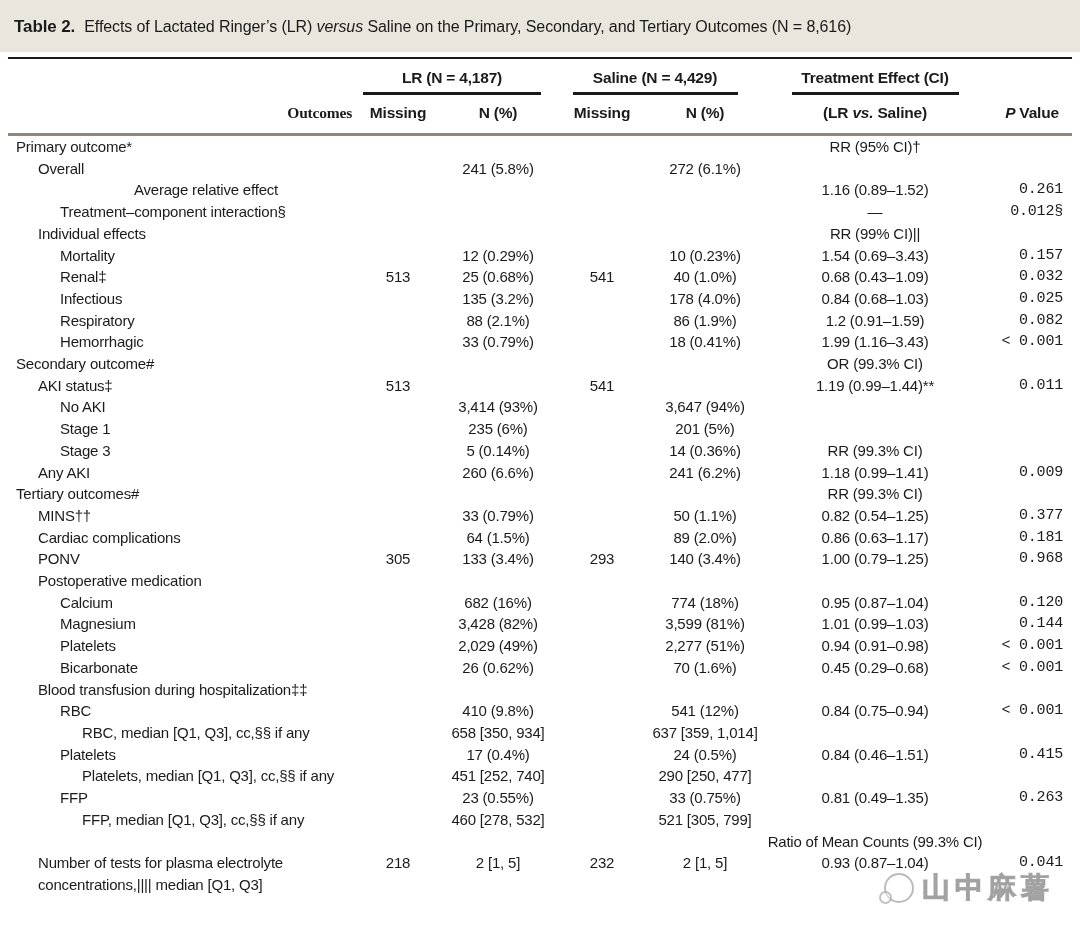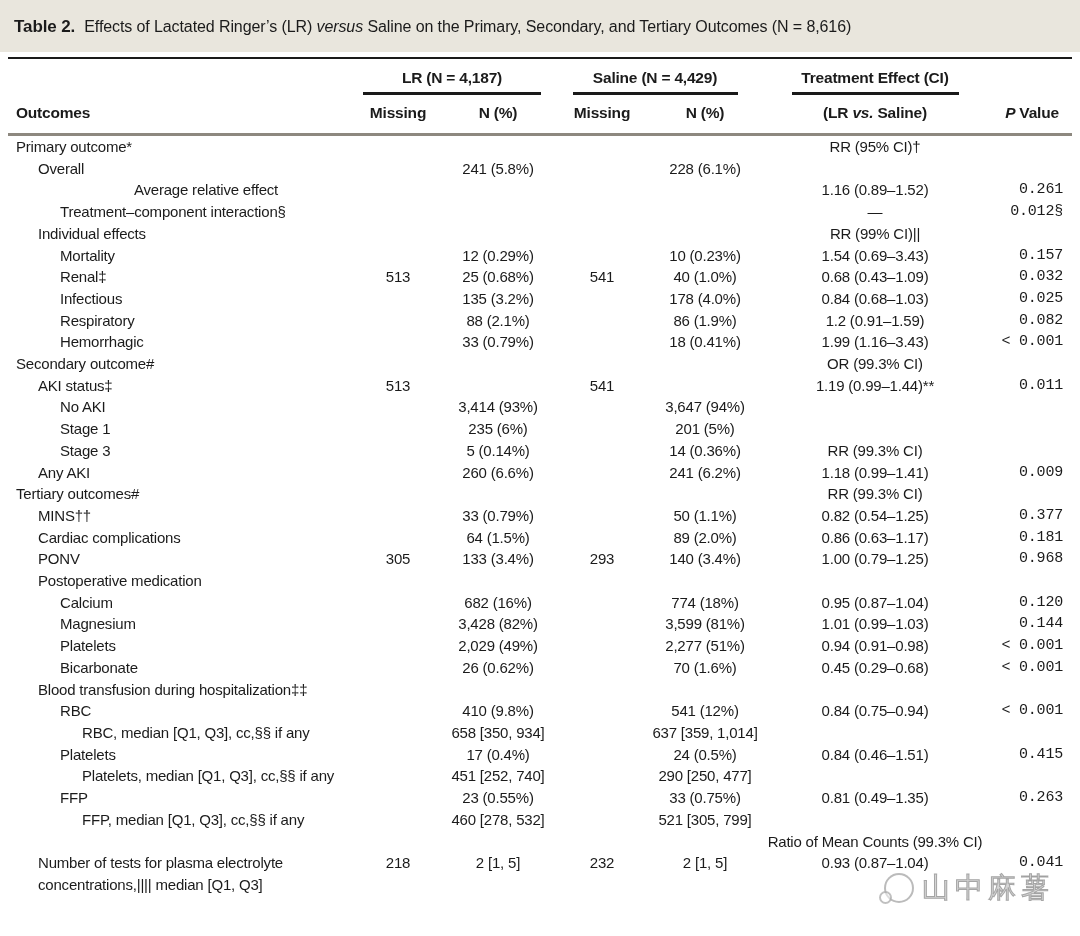--- a/index.html
+++ b/index.html
@@ -51,21 +51,21 @@
   .u-lr { width: 178px; }
   .u-saline { width: 165px; }
   .u-effect { width: 167px; }
   .sub-row th {
     border-bottom: 3px solid #8d887f;
     padding: 6px 0 11px 0;
     text-align: center;
     white-space: nowrap;
     vertical-align: bottom;
   }
-  .sub-row th.h-outcomes { text-align: left; padding-left: 8px; }
+  .sub-row th.h-outcomes { text-align: right; padding-left: 8px; font-family: Liberation Serif, serif; }
   .it { font-style: italic; }
   tbody td {
     font-size: 15px;
     line-height: 21.7px;
     padding: 0;
     vertical-align: top;
     white-space: nowrap;
     letter-spacing: -0.2px;
   }
   tbody tr:first-child td { padding-top: 0; }
@@ -94,21 +94,21 @@
     content: "";
     position: absolute;
     left: -7px; top: 16px;
     width: 9px; height: 9px;
     border: 2px solid rgba(150,150,150,0.6);
     border-radius: 50%;
     background: rgba(255,255,255,0.5);
   }
   .wm-text {
     font-size: 28px;
-    font-weight: normal;
+    font-weight: bold;
     letter-spacing: 5px;
     color: rgba(178,178,178,0.55);
     -webkit-text-stroke: 1px rgba(148,148,148,0.8);
     white-space: nowrap;
   }
 </style>
 </head>
 <body>
 
 <div class="titlebar">
@@ -161,21 +161,21 @@
     <td class="c-miss"></td>
     <td class="c-n"></td>
     <td class="c-effect">RR (95% CI)†</td>
     <td class="c-p"></td>
   </tr>
       <tr>
     <td class="c-label" style="padding-left: 30px;">Overall</td>
     <td class="c-miss"></td>
     <td class="c-n">241 (5.8%)</td>
     <td class="c-miss"></td>
-    <td class="c-n">228 (6.1%)</td>
+    <td class="c-n">272 (6.1%)</td>
     <td class="c-effect"></td>
     <td class="c-p"></td>
   </tr>
       <tr>
     <td class="c-label" style="padding-left: 52px; text-align: center;">Average relative effect</td>
     <td class="c-miss"></td>
     <td class="c-n"></td>
     <td class="c-miss"></td>
     <td class="c-n"></td>
     <td class="c-effect">1.16 (0.89–1.52)</td>

